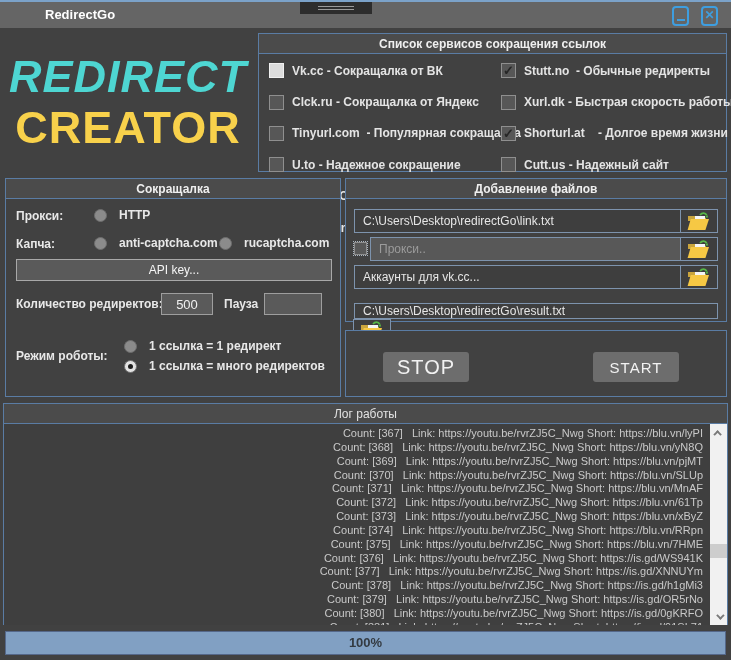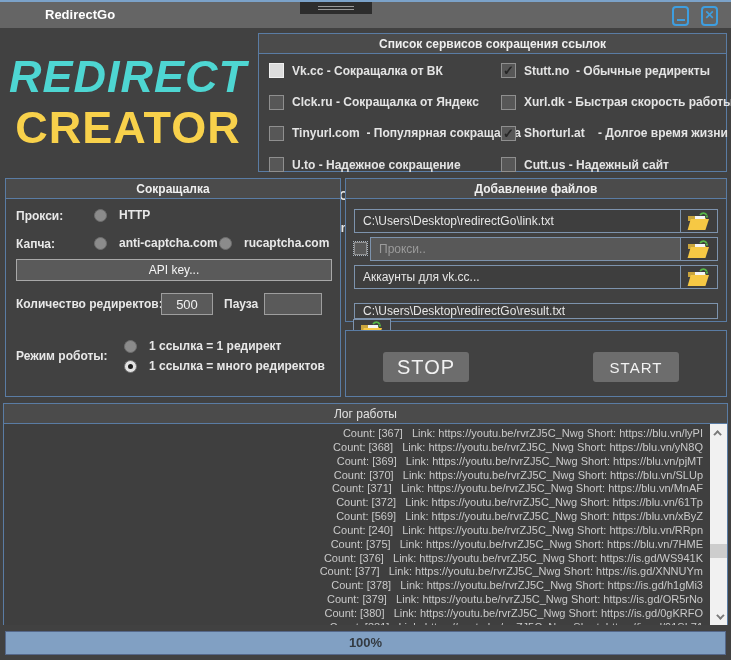--- a/index.html
+++ b/index.html
@@ -285,23 +285,23 @@
           <div class="log-row">Count: [368]   Link: https://youtu.be/rvrZJ5C_Nwg Short: https://blu.vn/yN8Q</div>
 
           <div class="log-row">Count: [369]   Link: https://youtu.be/rvrZJ5C_Nwg Short: https://blu.vn/pjMT</div>
 
           <div class="log-row">Count: [370]   Link: https://youtu.be/rvrZJ5C_Nwg Short: https://blu.vn/SLUp</div>
 
           <div class="log-row">Count: [371]   Link: https://youtu.be/rvrZJ5C_Nwg Short: https://blu.vn/MnAF</div>
 
           <div class="log-row">Count: [372]   Link: https://youtu.be/rvrZJ5C_Nwg Short: https://blu.vn/61Tp</div>
 
-          <div class="log-row">Count: [569]   Link: https://youtu.be/rvrZJ5C_Nwg Short: https://blu.vn/xByZ</div>
-
-          <div class="log-row">Count: [240]   Link: https://youtu.be/rvrZJ5C_Nwg Short: https://blu.vn/RRpn</div>
+          <div class="log-row">Count: [373]   Link: https://youtu.be/rvrZJ5C_Nwg Short: https://blu.vn/xByZ</div>
+
+          <div class="log-row">Count: [374]   Link: https://youtu.be/rvrZJ5C_Nwg Short: https://blu.vn/RRpn</div>
 
           <div class="log-row">Count: [375]   Link: https://youtu.be/rvrZJ5C_Nwg Short: https://blu.vn/7HME</div>
 
           <div class="log-row">Count: [376]   Link: https://youtu.be/rvrZJ5C_Nwg Short: https://is.gd/WS941K</div>
 
           <div class="log-row">Count: [377]   Link: https://youtu.be/rvrZJ5C_Nwg Short: https://is.gd/XNNUYm</div>
 
           <div class="log-row">Count: [378]   Link: https://youtu.be/rvrZJ5C_Nwg Short: https://is.gd/h1gMi3</div>
 
           <div class="log-row">Count: [379]   Link: https://youtu.be/rvrZJ5C_Nwg Short: https://is.gd/OR5rNo</div>

